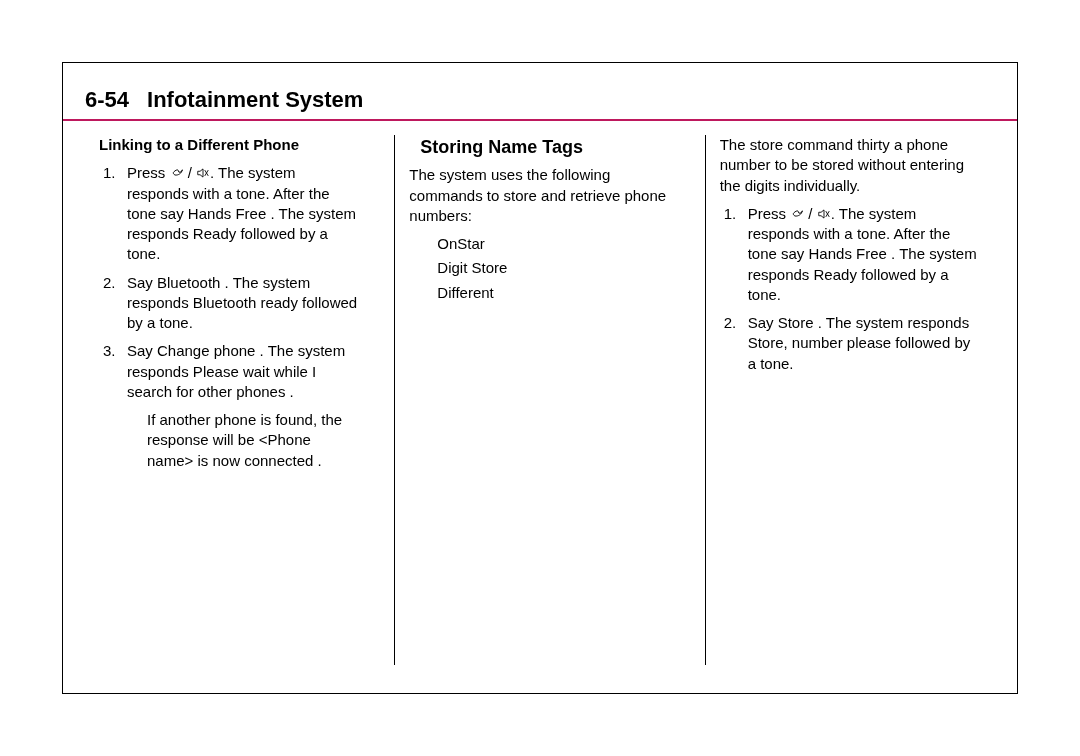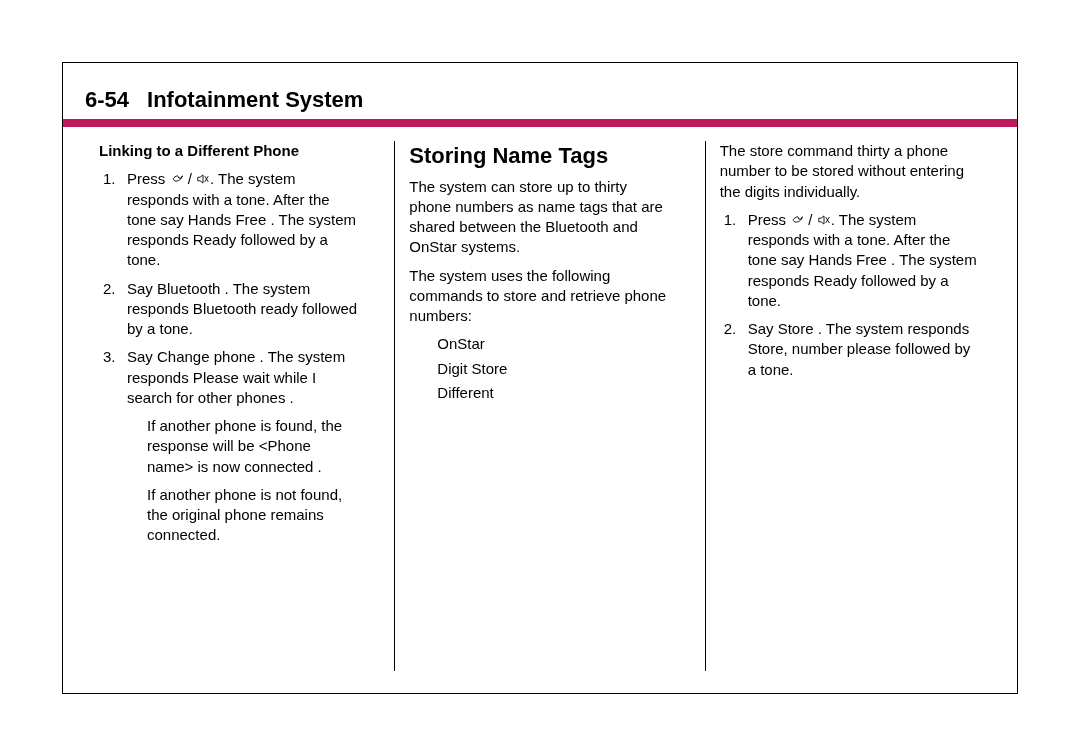--- a/index.html
+++ b/index.html
@@ -5,42 +5,42 @@
   * { box-sizing: border-box; margin: 0; padding: 0; }
   html, body { width: 1080px; height: 756px; background: #fff; font-family: Arial, Helvetica, sans-serif; color: #000; }
   .page {
     position: absolute;
     left: 62px; top: 62px;
     width: 956px; height: 632px;
     border: 1px solid #000;
   }
   .header {
     padding: 24px 22px 6px 22px;
-    border-bottom: 8px solid #be185d;
+    border-bottom: 2px solid #be185d;
   }
   .header-line {
     font-size: 22px;
     font-weight: 700;
   }
   .page-number { margin-right: 18px; }
   .columns {
     display: flex;
     padding: 14px 22px 22px 22px;
     height: calc(100% - 64px);
     gap: 20px;
   }
   .col {
     flex: 1 1 0;
     padding: 0 14px;
     font-size: 15px;
     line-height: 1.35;
   }
   .col + .col { border-left: 1px solid #000; }
   .sub-head-bold { font-weight: 700; margin-bottom: 8px; font-size: 15px; }
-  .section-title { font-weight: 700; font-size: 22px; margin-bottom: 6px; }
+  .section-title { font-weight: 700; font-size: 18px; margin-bottom: 6px; margin-left: 11px; }
   ol.steps { list-style: none; padding-left: 0; margin-bottom: 6px; }
   ol.steps > li {
     position: relative;
     padding-left: 28px;
     margin-bottom: 8px;
   }
   ol.steps > li .num {
     position: absolute; left: 4px; top: 0;
   }
   .sub-indent {
@@ -87,26 +87,24 @@
           <span class="num">2.</span>
           <span>Say  Bluetooth . The system responds  Bluetooth ready followed by a tone.</span>
         </li>
         <li>
           <span class="num">3.</span>
           <span>Say  Change phone . The system responds  Please wait while I search for other phones .</span>
         </li>
       </ol>
 
       <div class="sub-indent">If another phone is found, the response will be  &lt;Phone name&gt; is now connected .</div>
-      <div class="sub-indent">If another phone is not found, the original phone remains connected.</div>
     </div>
 
     <div class="col">
       <div class="section-title">Storing Name Tags</div>
-      <p class="para">The system can store up to thirty phone numbers as name tags that are shared between the Bluetooth and OnStar systems.</p>
       <p class="para">The system uses the following commands to store and retrieve phone numbers:</p>
       <div class="cmd-list">
         <div>OnStar</div>
         <div>Digit Store</div>
         <div>Different</div>
       </div>
     </div>
 
     <div class="col">
       <p class="para">The store command thirty a phone number to be stored without entering the digits individually.</p>

